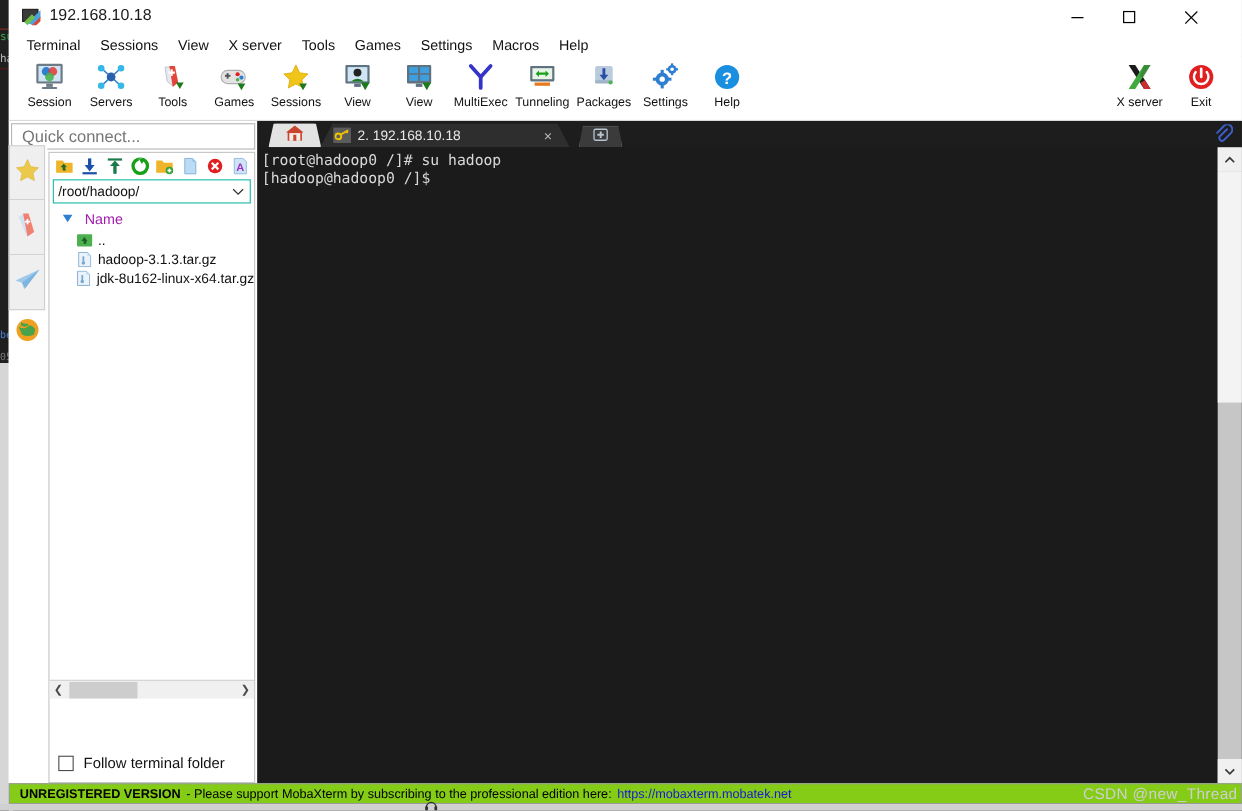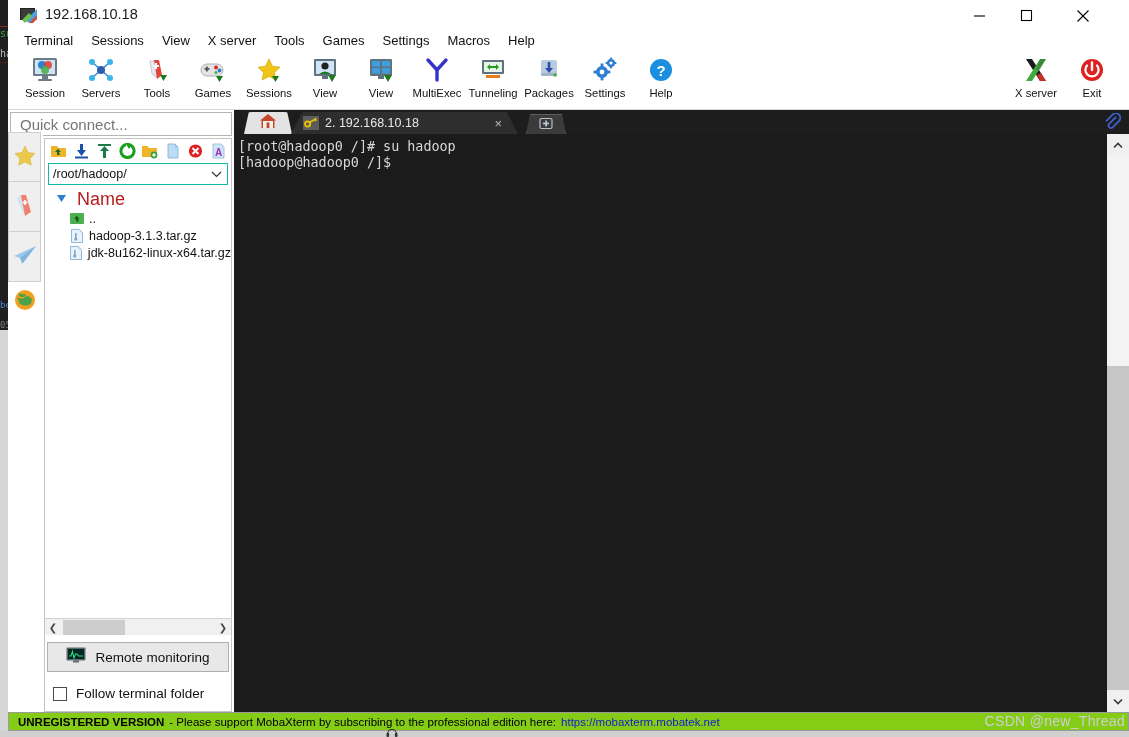--- a/index.html
+++ b/index.html
@@ -70,21 +70,21 @@
 
   
   #fbrowser { position:absolute; left:36px; top:28px; width:188px; height:574px; background:#fff; border:1px solid #c3c3c3; }
   #fb-icons { height:22px; display:flex; align-items:center; gap:4px; padding:2px 3px 0 4px; }
   #fb-icons .fi { width:19px; height:19px; display:flex; align-items:center; justify-content:center; }
   #fb-path { margin:2px 3px 0 3px; height:22px; border:1px solid #14b8a6; background:#fff; display:flex; align-items:center; }
   #fb-path .pt { font-size:12.5px; color:#111; padding-left:4px; flex:1; }
   #fb-path .cv { width:22px; display:flex; align-items:center; justify-content:center; }
   #fb-head { height:22px; display:flex; align-items:center; padding-left:12px; gap:11px; margin-top:3px; }
   #fb-head .srt { font-size:9px; color:#2f7fd0; }
-  #fb-head .nm { font-size:18px; color:#b91c1c; }
+  #fb-head .nm { font-size:13px; color:#a21caf; }
   .frow { height:17px; display:flex; align-items:center; padding-left:25px; gap:5px; }
   .frow .ic { width:14px; height:15px; display:flex; align-items:center; justify-content:center; }
   .frow .nm { font-size:12.5px; color:#111; white-space:nowrap; }
 
   
   #fb-hscroll { position:absolute; left:0; bottom:76px; width:186px; height:17px; background:#f0f0f0; border-top:1px solid #d2d2d2; display:flex; align-items:center; }
   #fb-hscroll .ar { width:16px; text-align:center; font-size:10px; color:#4a4a4a; }
   #fb-hscroll .track { flex:1; height:17px; position:relative; }
   #fb-hscroll .thumb { position:absolute; left:2px; top:1px; width:62px; height:15px; background:#cdcdcd; }
 
@@ -551,31 +551,20 @@
       </div>
 
       <div id="fb-hscroll">
         <span class="ar">❮</span>
         <span class="track">
           <span class="thumb"></span>
         </span>
         <span class="ar">❯</span>
       </div>
 
-      <div id="fb-remote">
-        <span>
-          <svg width="20" height="17" viewBox="0 0 20 17">
-            <rect x="0.5" y="0.5" width="19" height="13" rx="1" fill="#5b6a72"></rect>
-            <rect x="2" y="2" width="16" height="10" fill="#05251f"></rect>
-            <polyline points="3,9 5,9 6.5,4.5 8,11 9.5,7 11,7 12.5,9 17,9" fill="none" stroke="#2ee08a" stroke-width="1.1"></polyline>
-            <rect x="7" y="13.5" width="6" height="2" fill="#5b6a72"></rect>
-          </svg>
-        </span>
-        <span class="lb">Remote monitoring</span>
-      </div>
 
       <div id="fb-follow">
         <span class="box"></span>
         <span class="lb">Follow terminal folder</span>
       </div>
     </div>
 
     <div id="right">
 
       <div id="tabbar">

